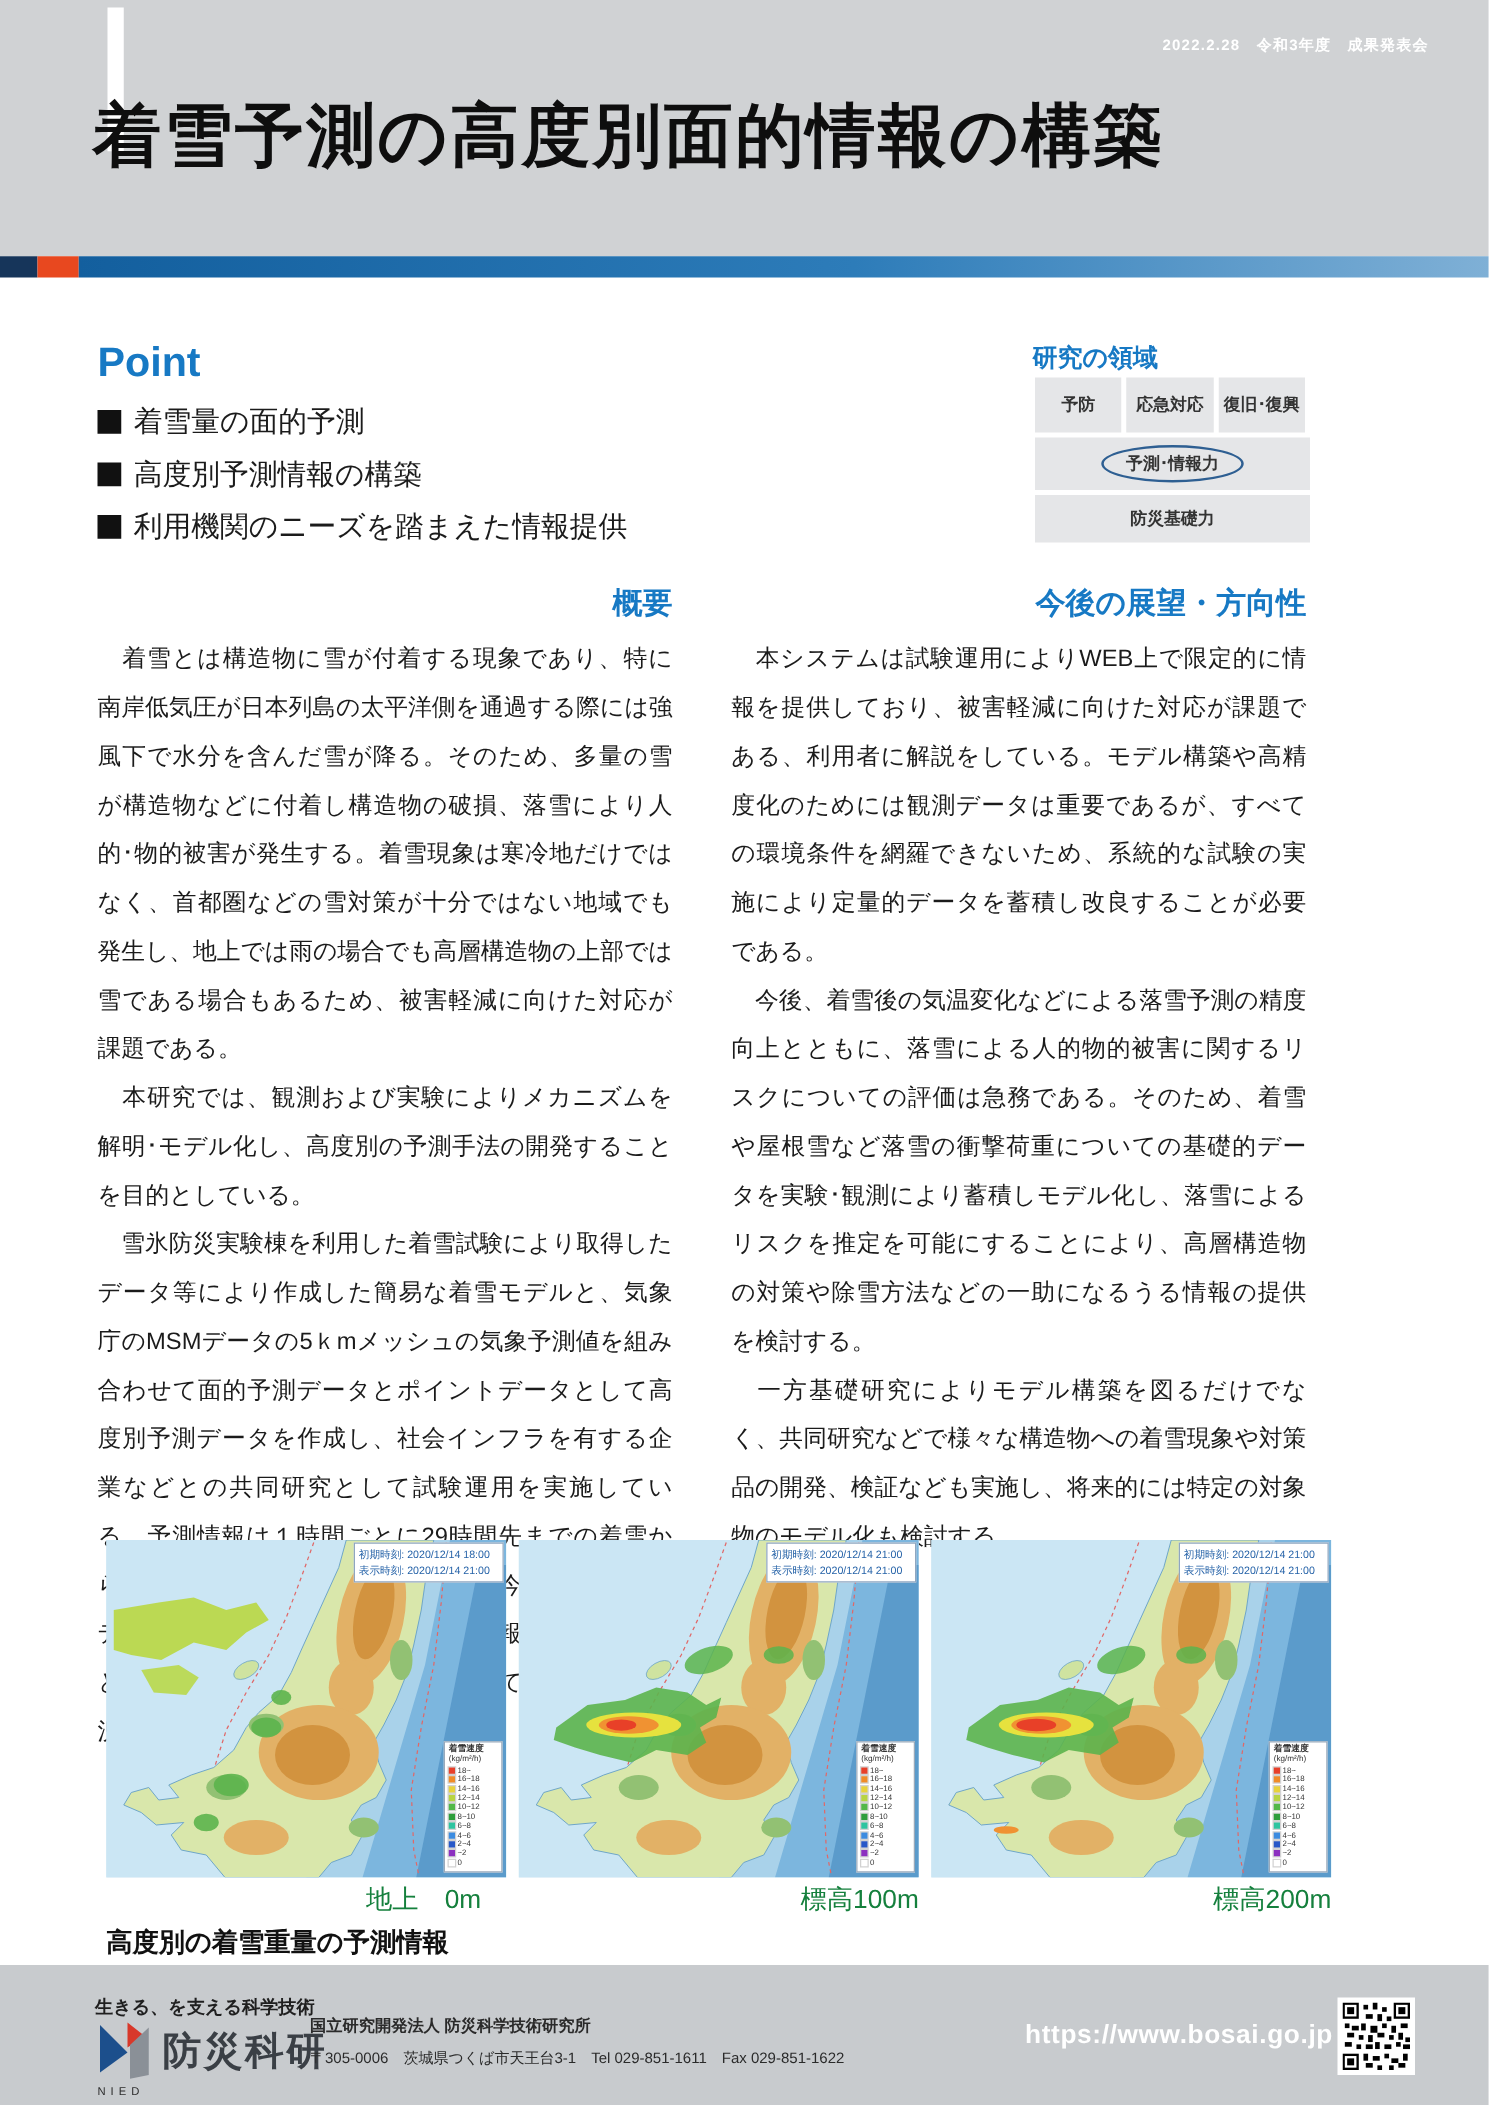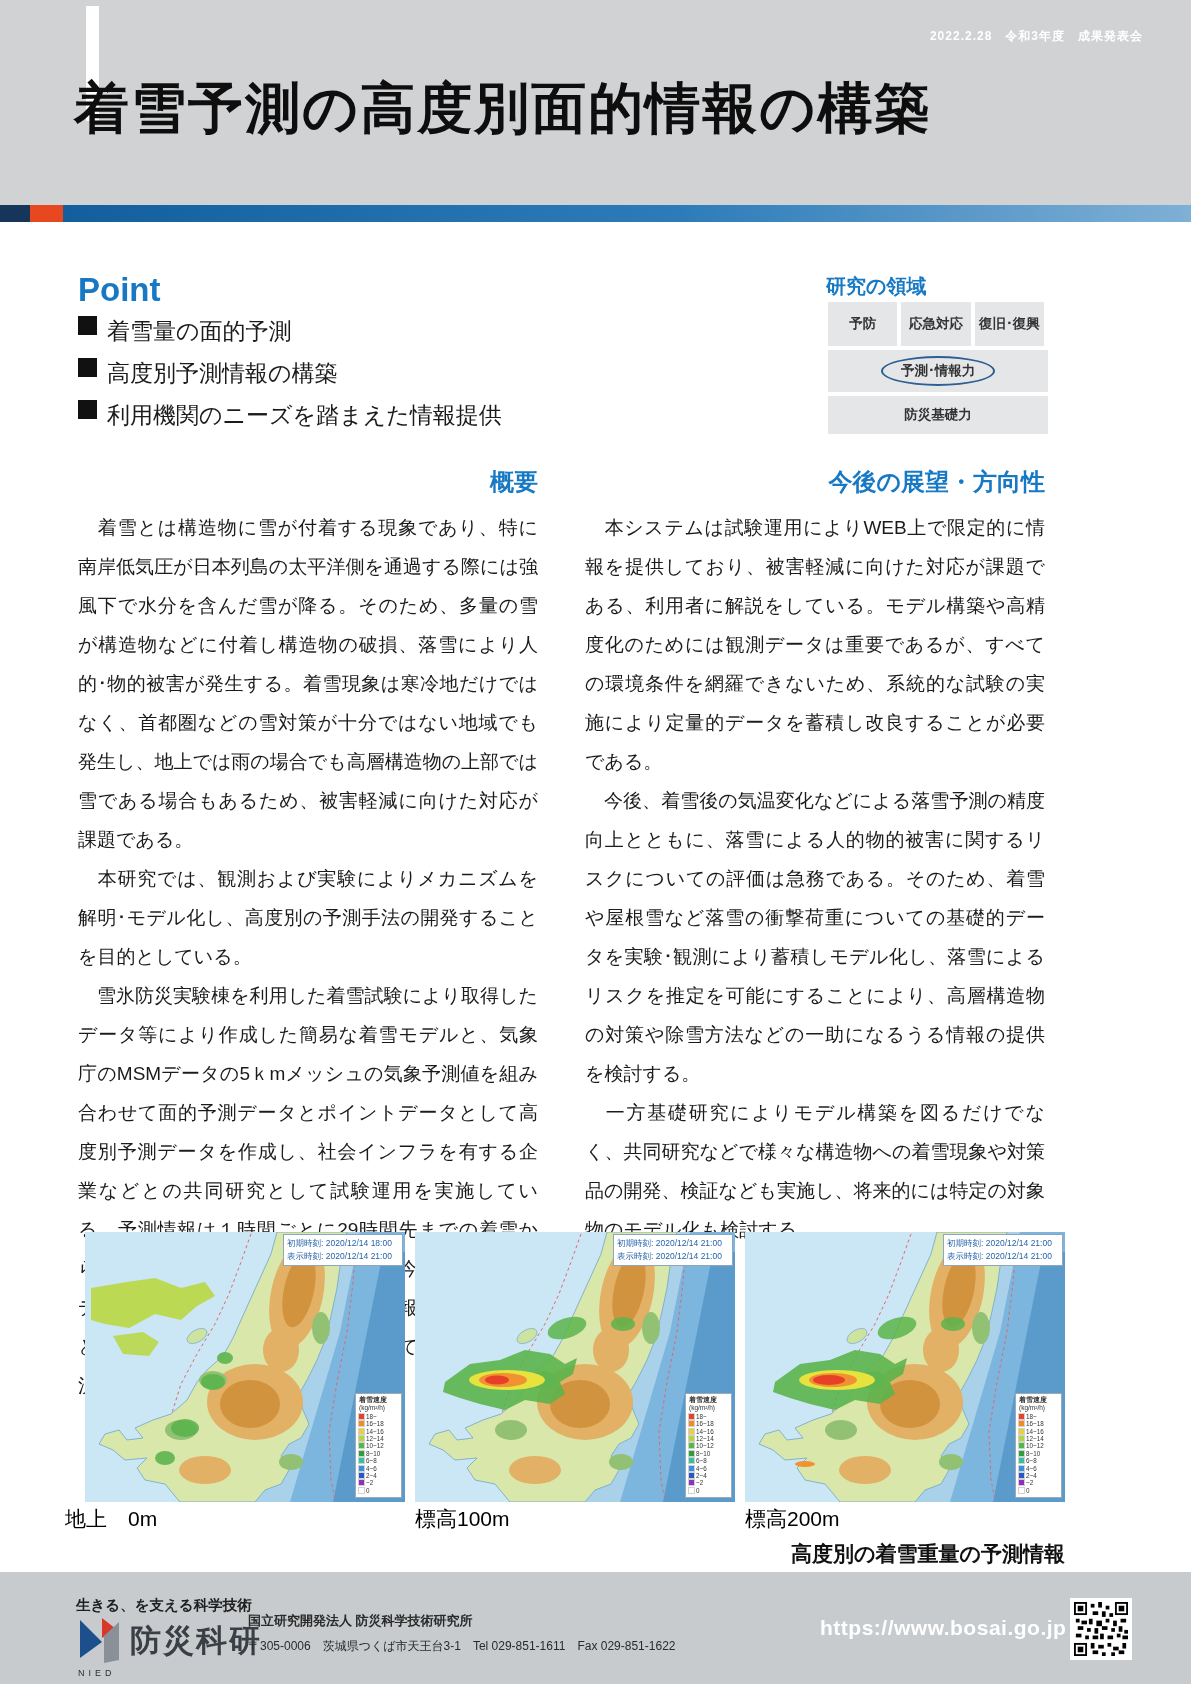--- a/index.html
+++ b/index.html
@@ -18,21 +18,21 @@
   .poster-title { position:absolute; left:74px; top:72px; font-size:55px; font-weight:900; color:#0e0e0e; letter-spacing:2px; white-space:nowrap; }
   .poster-subtitle { position:absolute; left:78px; top:158px; font-size:23px; font-weight:bold; color:#1a1a1a; }
   .accent-bar { position:absolute; left:0; top:205px; width:1191px; height:17px; display:flex; }
   .seg-navy { width:30px; background:#16355a; }
   .seg-red  { width:33px; background:#e8481f; }
   .seg-blue { flex:1; background:linear-gradient(90deg,#135f9e 0%, #2d7cb9 55%, #7fb0d6 100%); }
 
   
   .point-heading { position:absolute; left:78px; top:271px; font-size:33px; font-weight:bold; color:#1779c4; }
   .point-list { position:absolute; left:78px; top:316px; }
-  .point-item { display:flex; align-items:flex-start; height:42px; font-size:23px; color:#1b1b1b; }
+  .point-item { display:flex; align-items:center; height:42px; font-size:23px; color:#1b1b1b; }
   .bullet-square { display:inline-block; width:19px; height:19px; background:#111; margin-right:10px; flex:none; }
 
   
   .rd-heading { position:absolute; left:826px; top:273px; font-size:20px; font-weight:bold; color:#1779c4; }
   .rd-grid { position:absolute; left:828px; top:302px; width:216px; }
   .rd-row1 { display:flex; gap:4px; }
   .rd-cell { background:#e5e6e8; color:#333; font-size:13.5px; font-weight:bold; display:flex; align-items:center; justify-content:center; }
   .rd-cell.small { width:70.6px; height:44px; }
   .rd-row2, .rd-row3 { margin-top:4px; width:220px; background:#e5e6e8; display:flex; align-items:center; justify-content:center; color:#333; font-size:13.5px; font-weight:bold; }
   .rd-row2 { height:42px; }
@@ -51,23 +51,23 @@
   .map-panel { position:absolute; top:0; width:320px; height:270px; overflow:hidden; background:#cbe6f4; }
   .map-panel.p1 { left:0; } .map-panel.p2 { left:330px; } .map-panel.p3 { left:660px; }
   .map-panel svg { position:absolute; left:0; top:0; }
   .ts-box { position:absolute; top:2px; right:2px; width:120px; background:#fff; border:1px solid #8fa6c0; padding:2px 3px; font-size:8.5px; color:#2663a8; line-height:1.5; z-index:3; }
   .legend-box { position:absolute; right:3px; bottom:4px; width:47px; background:#fff; border:1px solid #9aaabb; padding:2px 3px 3px; z-index:3; color:#333; }
   .lg-title { font-size:7px; font-weight:bold; line-height:1.2; }
   .lg-unit { font-size:6.5px; line-height:1.2; margin-bottom:1px; }
   .lg-row { display:flex; align-items:center; gap:2px; height:7.4px; }
   .lg-sw { width:5px; height:5px; flex:none; outline:1px solid rgba(0,0,0,.18); }
   .lg-lb { font-size:6.3px; white-space:nowrap; }
-  .map-label { position:absolute; top:1505px; width:320px; text-align:left; font-size:21px; color:#000000; }
+  .map-label { position:absolute; top:1505px; width:320px; text-align:right; font-size:21px; color:#15803d; }
   .map-label.l1 { left:65px; } .map-label.l2 { left:415px; } .map-label.l3 { left:745px; }
-  .maps-caption { position:absolute; left:85px; top:1540px; width:980px; text-align:right; font-size:21px; font-weight:bold; color:#111; }
+  .maps-caption { position:absolute; left:85px; top:1540px; width:980px; text-align:left; font-size:21px; font-weight:bold; color:#111; }
 
   
   .footer { position:absolute; left:0; top:1572px; width:1191px; height:112px; background:#c8cbce; }
   .tagline { position:absolute; left:76px; top:24px; font-size:14.5px; font-weight:bold; color:#1f1f1f; }
   .logo-mark { position:absolute; left:76px; top:44px; }
   .logo-nied { position:absolute; left:78px; top:96px; font-size:9px; letter-spacing:4px; color:#2c2c2c; }
   .logo-text { position:absolute; left:130px; top:48px; font-size:31px; font-weight:bold; color:#3a3f45; letter-spacing:2px; }
   .org-block { position:absolute; left:248px; top:40px; color:#2a2a2a; }
   .org-line1 { font-size:13px; font-weight:bold; }
   .org-line2 { font-size:12px; margin-top:8px; }

